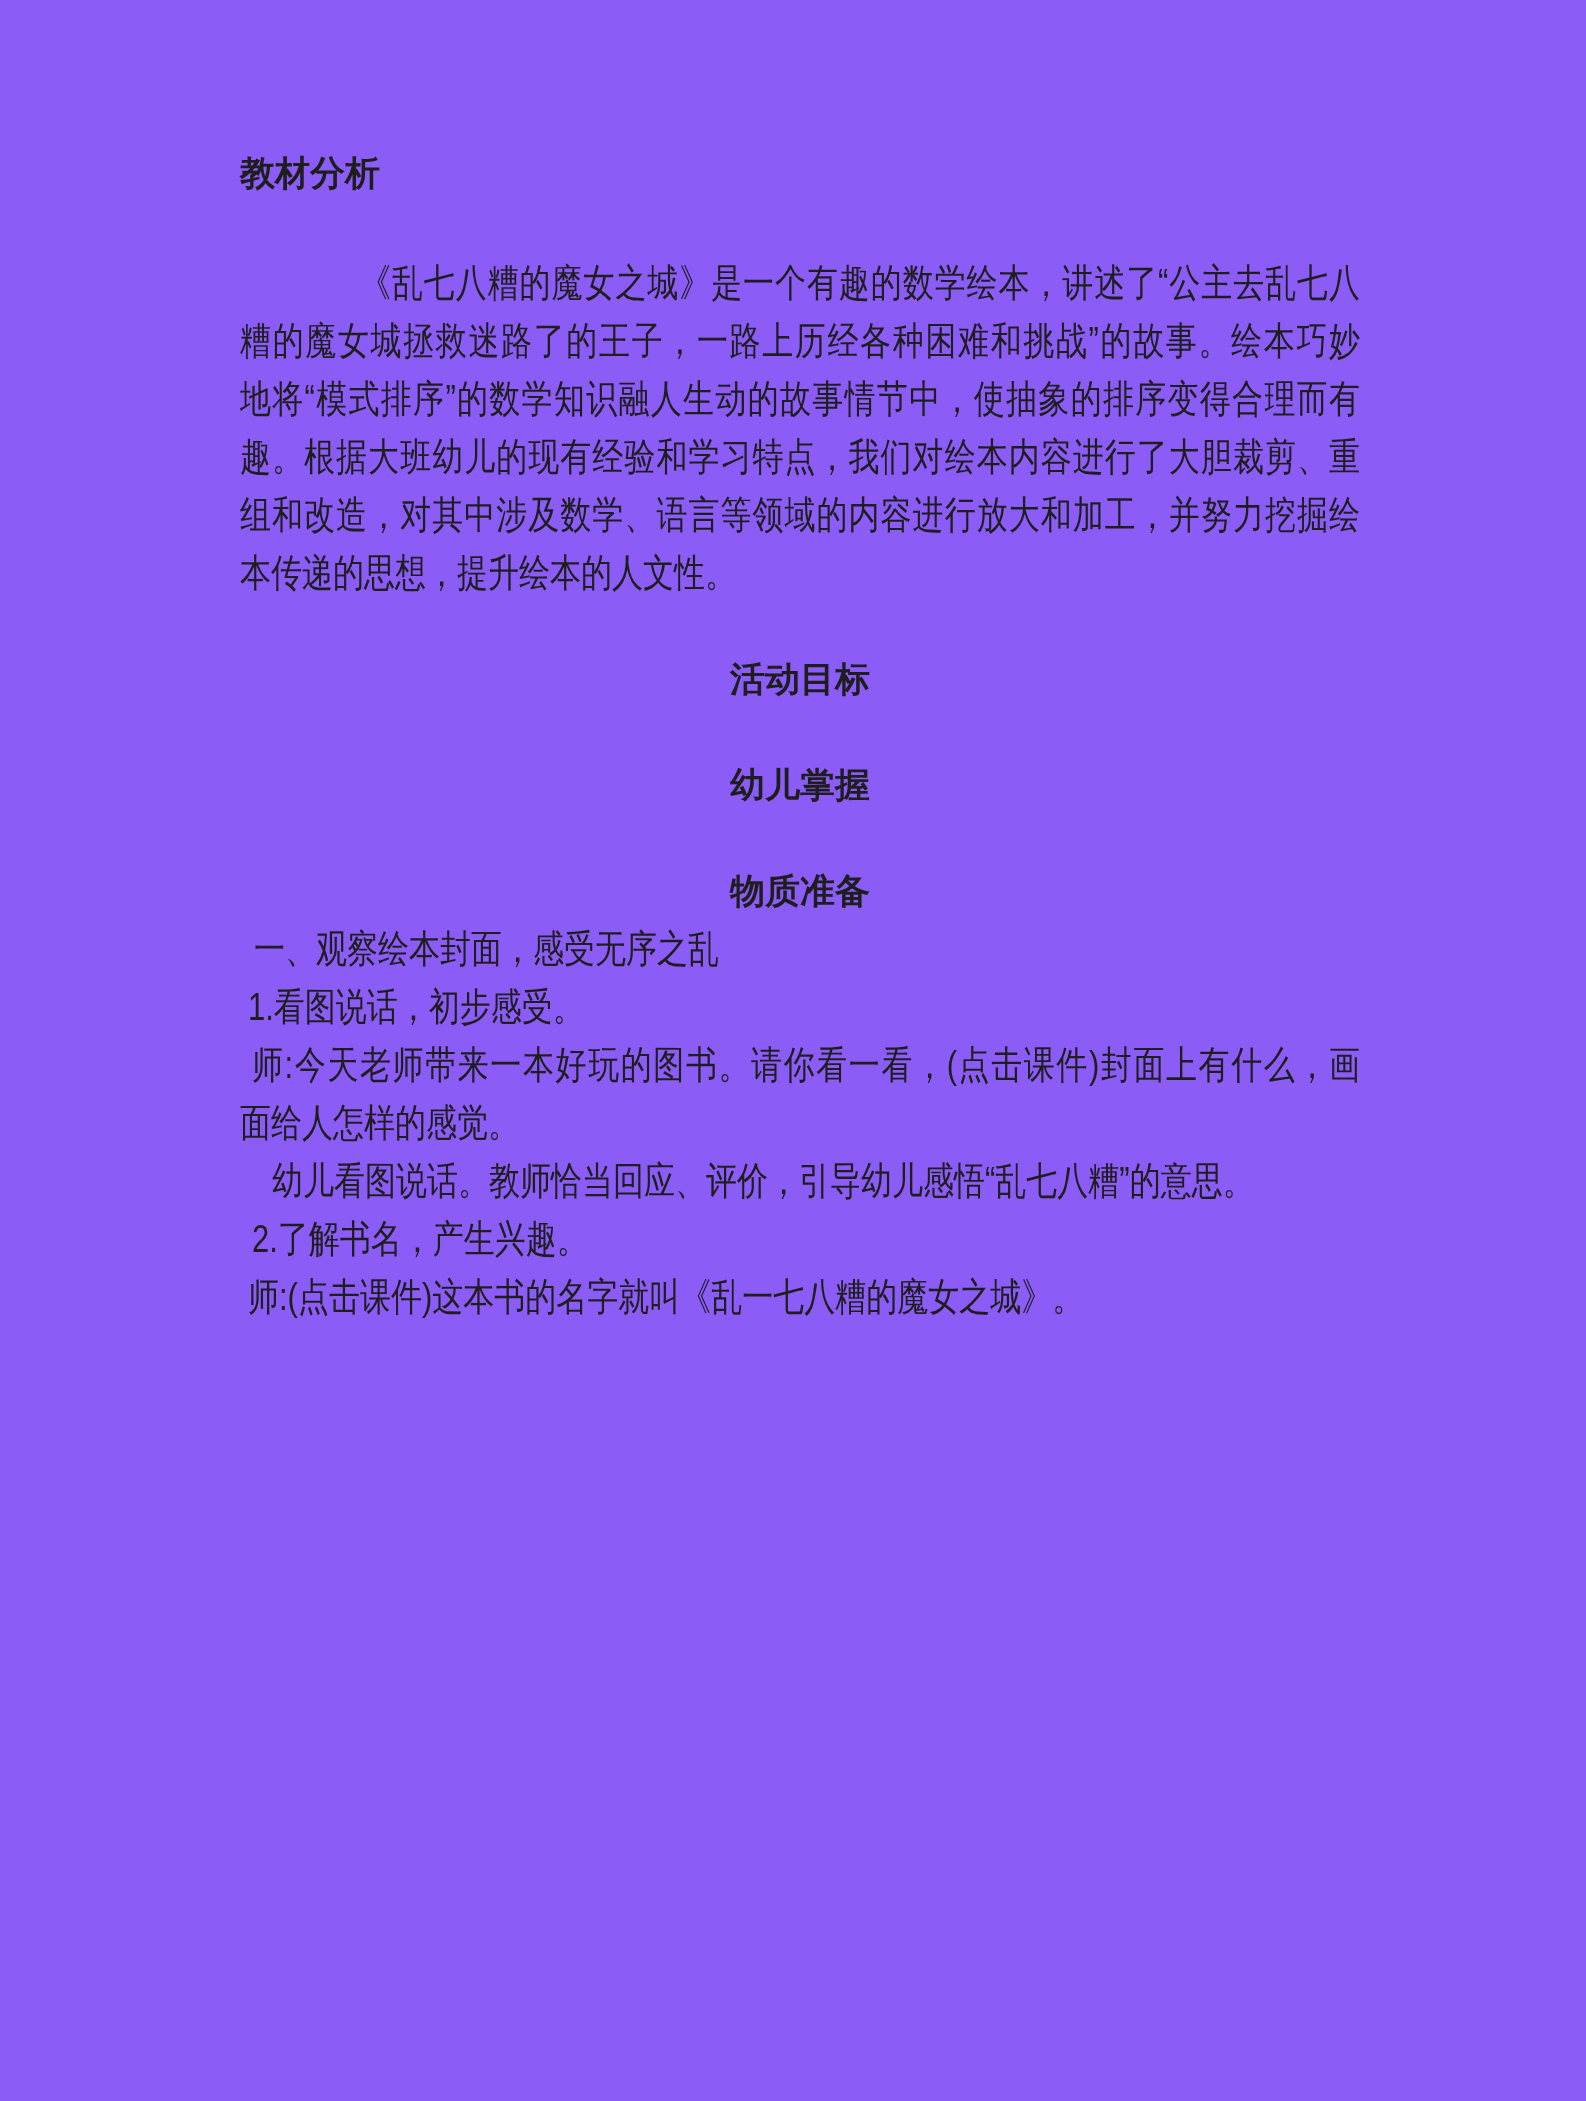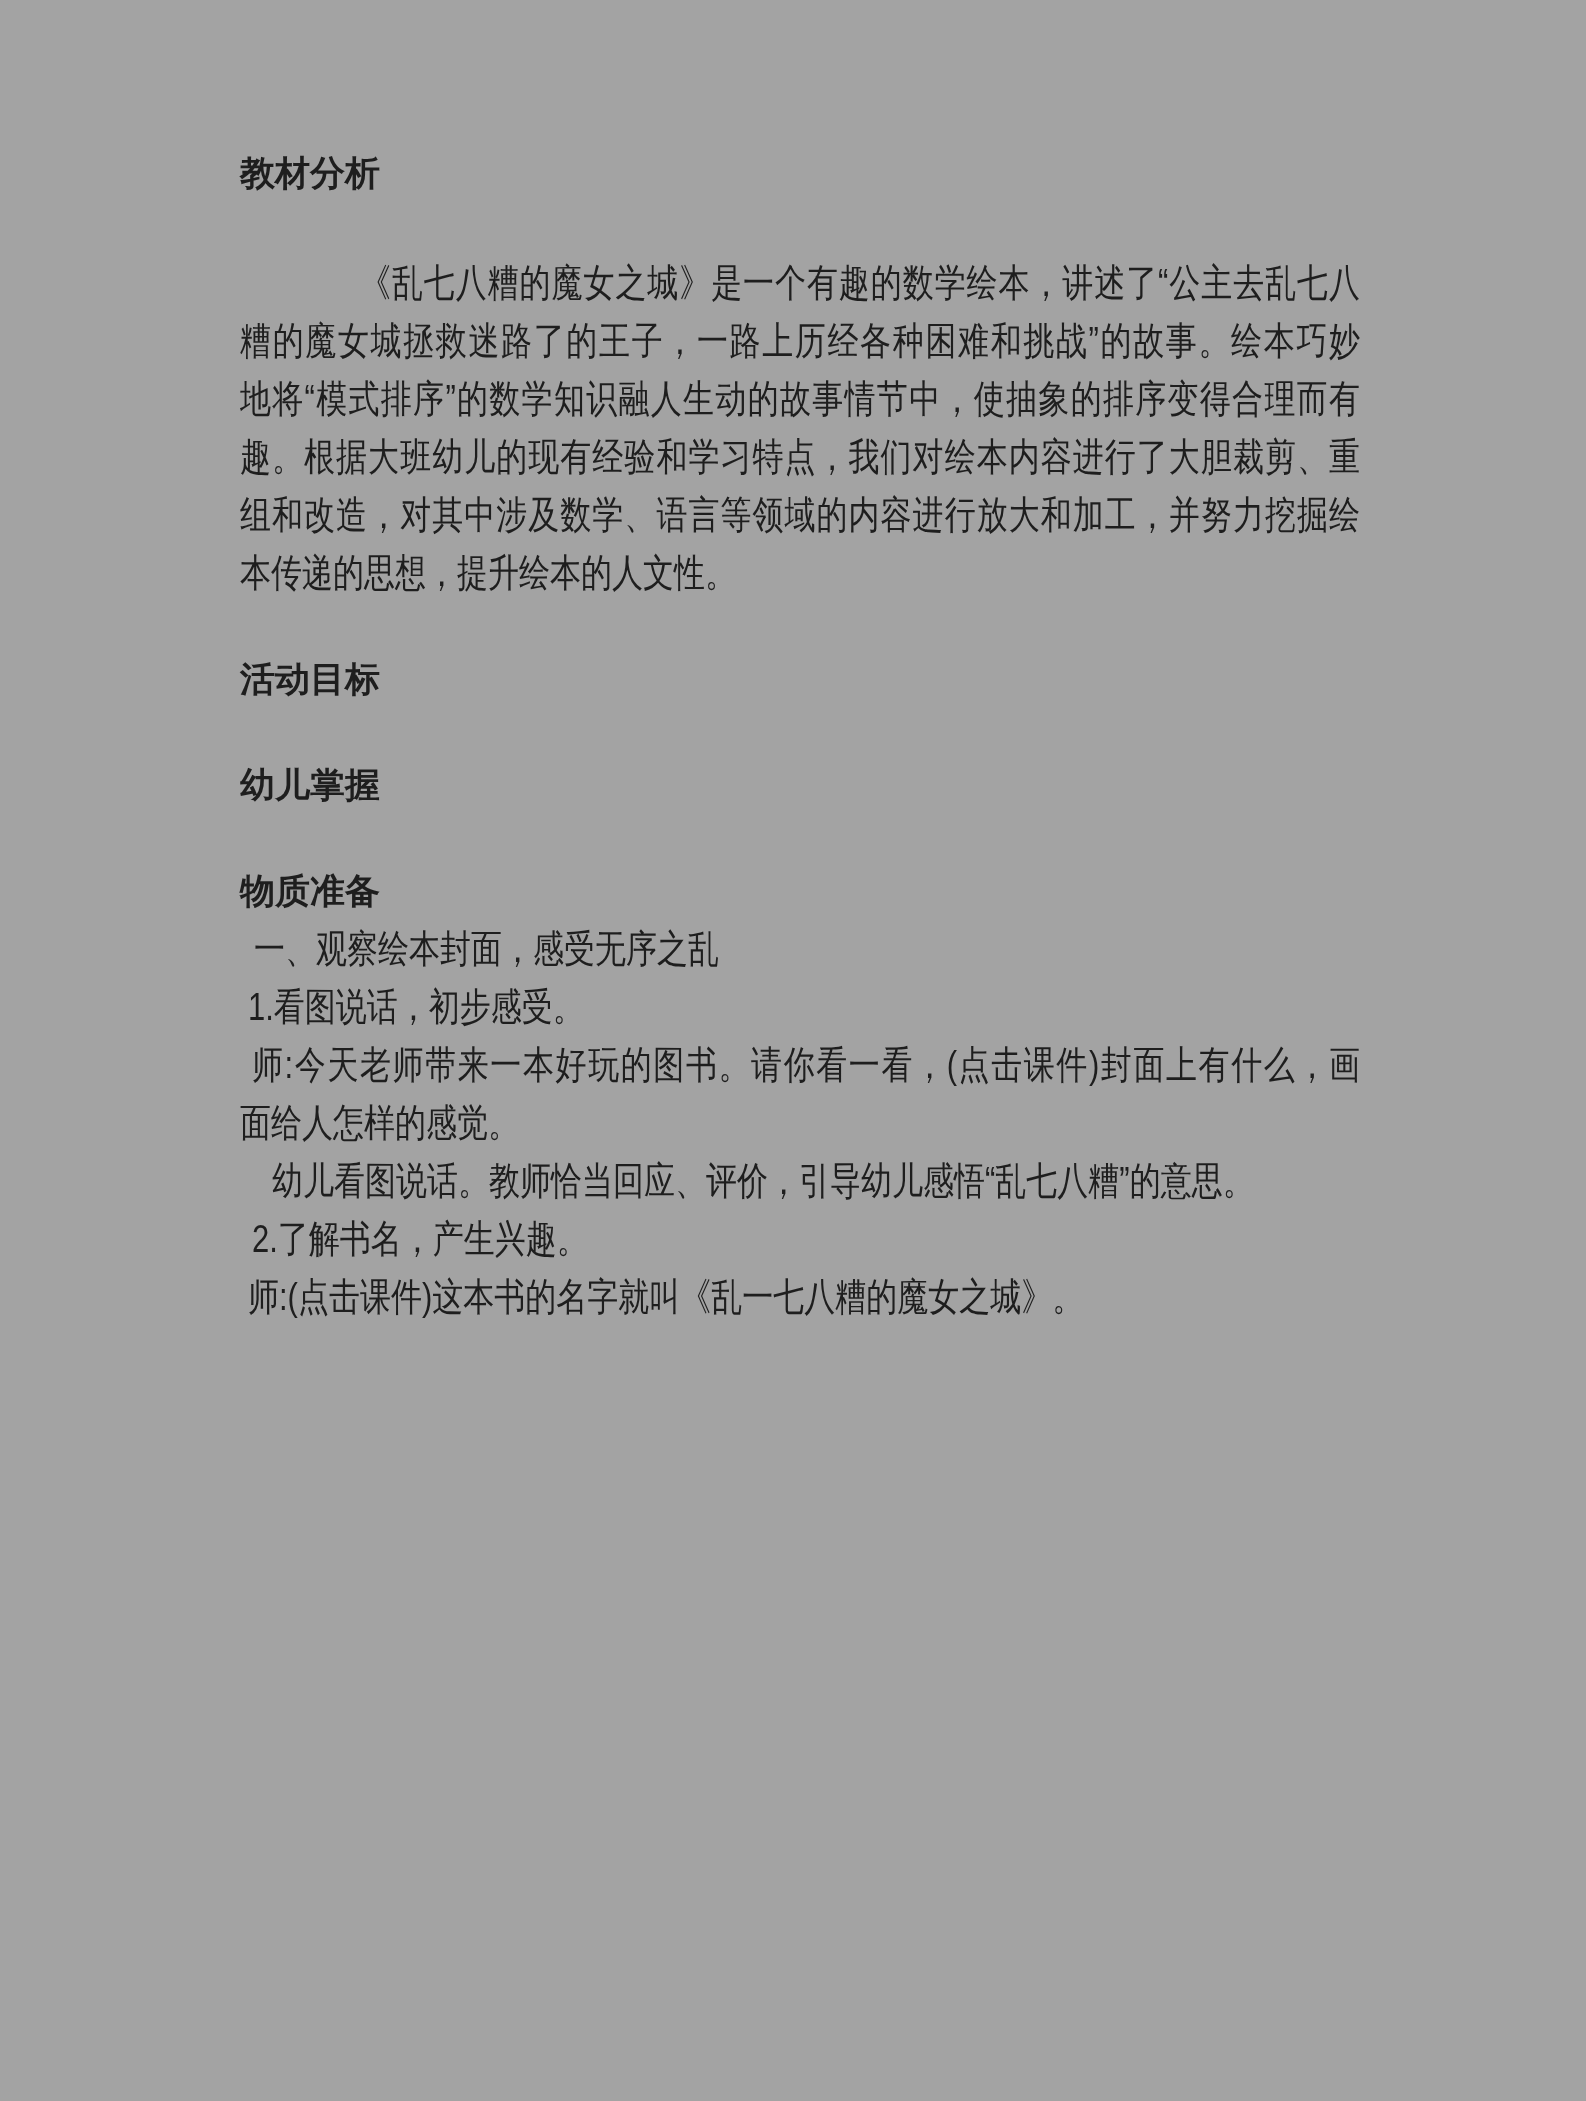--- a/index.html
+++ b/index.html
@@ -12,31 +12,31 @@
     height: 2101px;
     overflow: hidden;
     font-family: "Liberation Sans", sans-serif;
     color: #1e1e1e;
   }
   .page {
     box-sizing: border-box;
     width: 1586px;
     height: 2101px;
     padding: 144px 226px 0 240px;
-    background: #a3a3a3;
+    background: #8b5cf6;
   }
   
   .h {
     margin: 0;
     font-size: 35px;
     font-weight: bold;
     line-height: 58px;
     white-space: nowrap;
   }
-  .hm { margin-top: 48px; }
+  .hm { margin-top: 48px; text-align: center; }
   
   .ln {
     font-size: 31px;
     line-height: 58px;
     white-space: nowrap;
     transform: scaleY(1.25);
     transform-origin: 0 50%;
   }
   
   .stretch {

